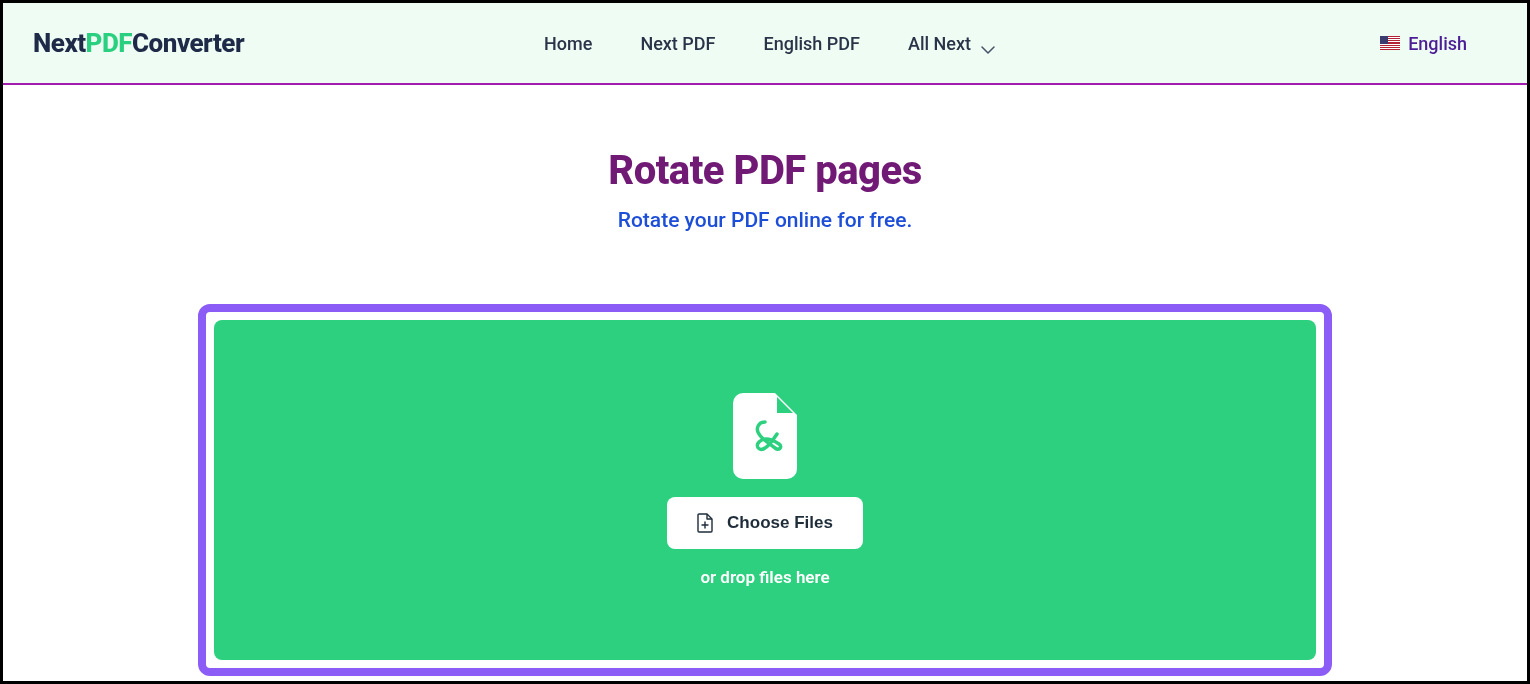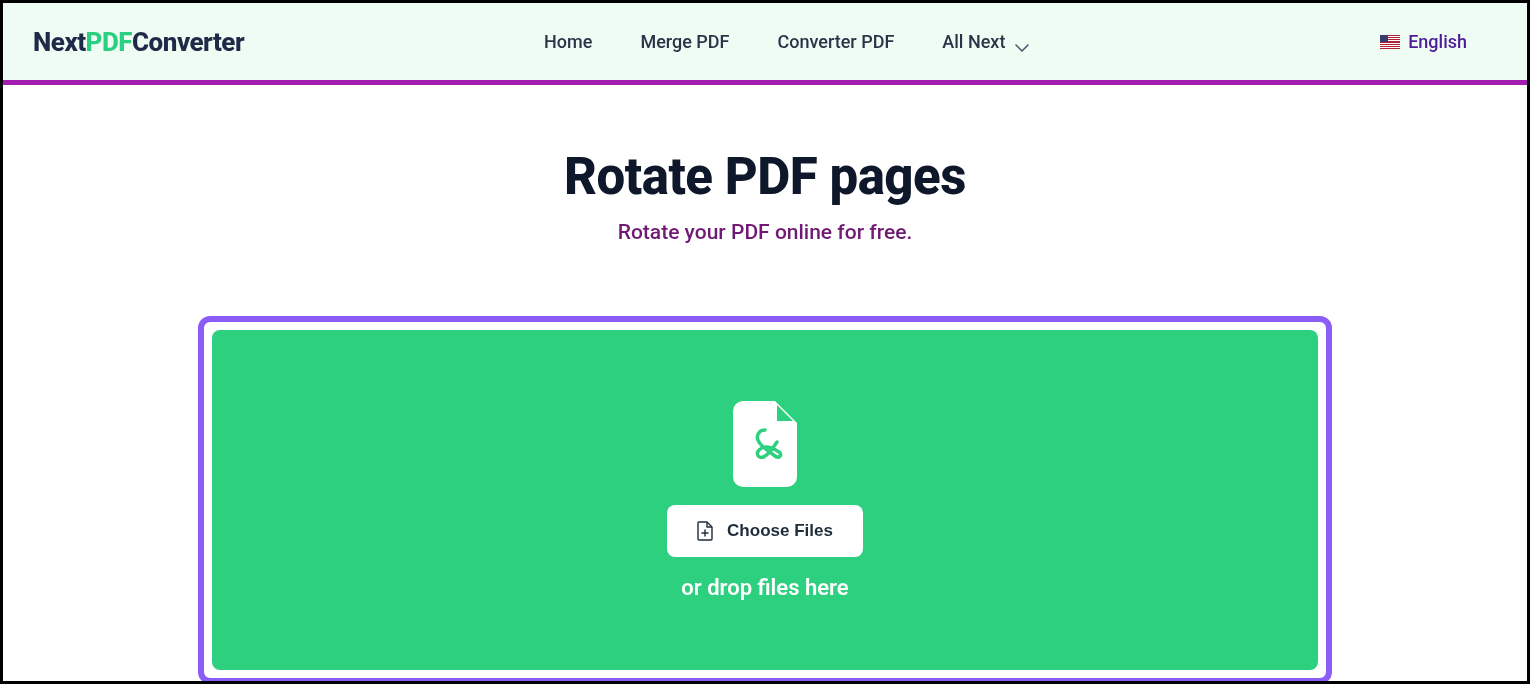--- a/index.html
+++ b/index.html
@@ -10,21 +10,21 @@
     height: 684px;
     border: 3px solid #000;
     overflow: hidden;
   }
   .header {
     background: #effcf4;
     height: 82px;
     display: flex;
     align-items: center;
     padding: 0 30px;
-    border-bottom: 5px solid #a21caf;
+    border-bottom: 2px solid #a21caf;
   }
   .logo {
     font-size: 26px;
     font-weight: 800;
     color: #1e2a47;
     letter-spacing: -0.5px;
   }
   .logo .accent {
     color: #2ad07f;
   }
@@ -76,36 +76,36 @@
     height: 7.5px;
     background: #3c3b6e;
   }
   .main {
     display: flex;
     flex-direction: column;
     align-items: center;
     padding-top: 62px;
   }
   .title {
-    font-size: 51px;
+    font-size: 40px;
     font-weight: 800;
-    color: #0f172a;
+    color: #701a75;
     letter-spacing: -0.5px;
   }
   .subtitle {
     font-size: 21px;
     font-weight: 500;
-    color: #701a75;
+    color: #1d4ed8;
     margin-top: 14px;
   }
   .dropzone-wrap {
     margin-top: 72px;
     width: 1134px;
     padding: 8px;
-    border: 6px solid #8b5cf6;
+    border: 8px solid #8b5cf6;
     border-radius: 12px;
     background: #fff;
   }
   .dropzone {
     background: #2dd07e;
     border-radius: 8px;
     height: 340px;
     display: flex;
     flex-direction: column;
     align-items: center;
@@ -158,45 +158,45 @@
     display: flex;
     align-items: center;
     gap: 14px;
   }
   .file-plus-icon {
     width: 16px;
     height: 20px;
     position: relative;
   }
   .drop-hint {
-    font-size: 22px;
+    font-size: 17px;
     font-weight: 600;
     color: #fff;
   }
   .chevron {
     width: 14px;
     height: 8px;
   }
 </style>
 </head>
 <body>
 
 <div class="header">
   <div class="logo">
     <span>Next</span><span class="accent">PDF</span><span>Converter</span>
   </div>
   <nav class="nav">
     <div class="nav-item">
       <span>Home</span>
     </div>
     <div class="nav-item">
-      <span>Merge PDF</span>
-    </div>
-    <div class="nav-item">
-      <span>Converter PDF</span>
+      <span>Next PDF</span>
+    </div>
+    <div class="nav-item">
+      <span>English PDF</span>
     </div>
     <div class="nav-item">
       <span>All Next</span>
       <svg class="chevron" viewBox="0 0 14 8">
           <path d="M1 1 L7 7 L13 1" stroke="#475266" stroke-width="1.5" fill="none" stroke-linecap="round" stroke-linejoin="round"></path>
         </svg>
     </div>
   </nav>
   <div class="lang">
     <span class="flag"></span>

